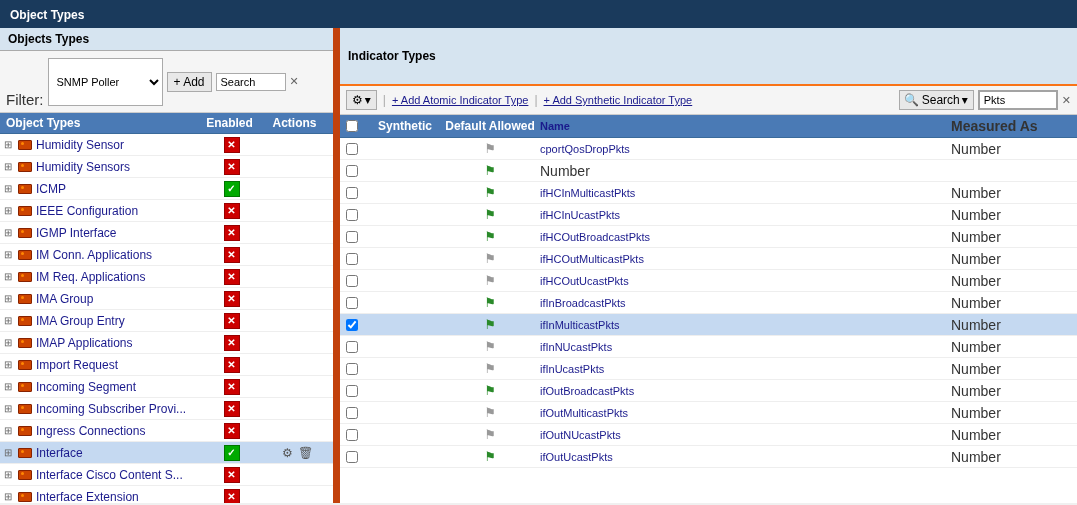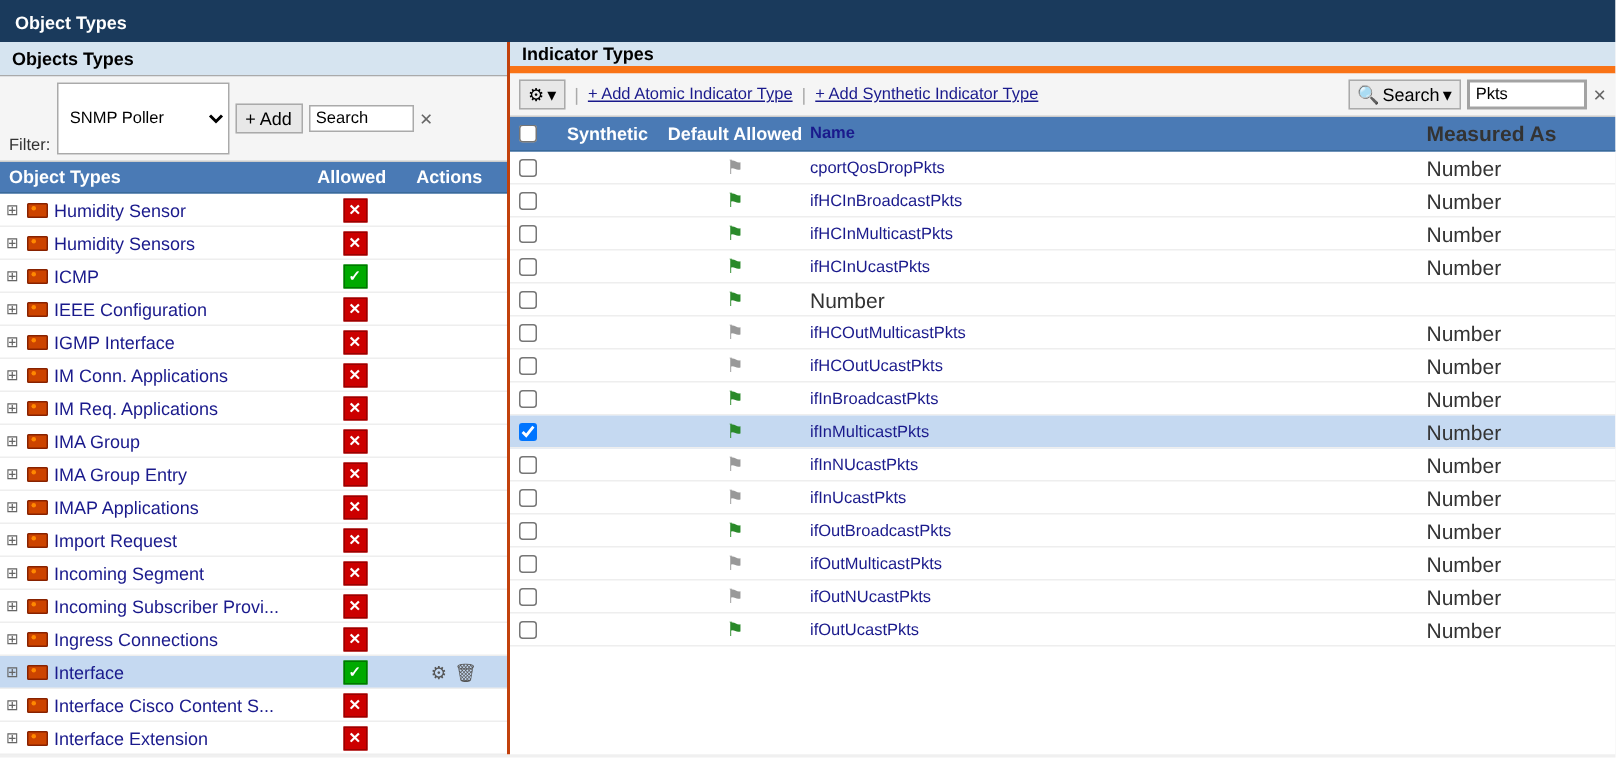--- a/index.html
+++ b/index.html
@@ -14,21 +14,21 @@
     }
 
     .main-container {
       display: flex;
       height: calc(505px - 30px);
     }
 
     
     .left-panel {
       width: 340px;
-      border-right: 2px solid #c2410c;
+      border-right: 7px solid #c2410c;
       display: flex;
       flex-direction: column;
       background: #fff;
     }
 
     .panel-header {
       background: #d6e4f0;
       padding: 4px 8px;
       font-weight: bold;
       font-size: 12px;
@@ -37,21 +37,21 @@
 
     .filter-bar {
       display: flex;
       align-items: center;
       padding: 4px 6px;
       gap: 4px;
       border-bottom: 1px solid #ccc;
       background: #f5f5f5;
     }
 
-    .filter-label { font-size: 11px; color: #333; margin-top: 36px; }
+    .filter-label { font-size: 15px; color: #333; margin-top: 36px; }
 
     .filter-select {
       border: 1px solid #aaa;
       background: white;
       padding: 16px 4px;
       font-size: 11px;
       width: 115px;
     }
 
     .filter-add-btn {
@@ -182,24 +182,24 @@
     
     .right-panel {
       flex: 1;
       display: flex;
       flex-direction: column;
       background: #fff;
     }
 
     .right-panel-header {
       background: #d6e4f0;
-      padding: 1px 8px;
+      padding: 21px 8px;
       font-weight: bold;
       font-size: 12px;
-      border-bottom: 5px solid #f97316;
+      border-bottom: 2px solid #f97316;
     }
 
     .indicator-toolbar {
       display: flex;
       align-items: center;
       padding: 4px 6px;
       gap: 4px;
       border-bottom: 1px solid #ccc;
       background: #f5f5f5;
     }
@@ -318,21 +318,21 @@
       </select>
       <button class="filter-add-btn">
         <span>+ Add</span>
       </button>
       <input class="filter-search" type="text" value="Search" style="">
       <button class="filter-clear">✕</button>
     </div>
 
     <div class="obj-table-header">
       <div class="col-name">Object Types</div>
-      <div class="col-enabled">Allowed</div>
+      <div class="col-enabled">Enabled</div>
       <div class="col-actions">Actions</div>
     </div>
 
     <div class="obj-list" id="obj-list">
         <div class="obj-row">
           <div class="obj-name">
             <span class="expand-icon">⊞</span>
             <span class="obj-icon">
               <span class="icon-box"></span>
             </span>
@@ -616,21 +616,20 @@
           <div class="ind-col-meas">Number</div>
         </div>
         <div class="ind-row">
           <div class="ind-col-chk">
             <input type="checkbox" style="">
           </div>
           <div class="ind-col-syn"></div>
           <div class="ind-col-def">
             <span class="flag-icon flag-green">⚑</span>
           </div>
-          <div class="ind-col-name">ifHCInBroadcastPkts</div>
           <div class="ind-col-meas">Number</div>
         </div>
         <div class="ind-row">
           <div class="ind-col-chk">
             <input type="checkbox" style="">
           </div>
           <div class="ind-col-syn"></div>
           <div class="ind-col-def">
             <span class="flag-icon flag-green">⚑</span>
           </div>
@@ -649,20 +648,21 @@
           <div class="ind-col-meas">Number</div>
         </div>
         <div class="ind-row">
           <div class="ind-col-chk">
             <input type="checkbox" style="">
           </div>
           <div class="ind-col-syn"></div>
           <div class="ind-col-def">
             <span class="flag-icon flag-green">⚑</span>
           </div>
+          <div class="ind-col-name">ifHCOutBroadcastPkts</div>
           <div class="ind-col-meas">Number</div>
         </div>
         <div class="ind-row">
           <div class="ind-col-chk">
             <input type="checkbox" style="">
           </div>
           <div class="ind-col-syn"></div>
           <div class="ind-col-def">
             <span class="flag-icon flag-gray">⚑</span>
           </div>

